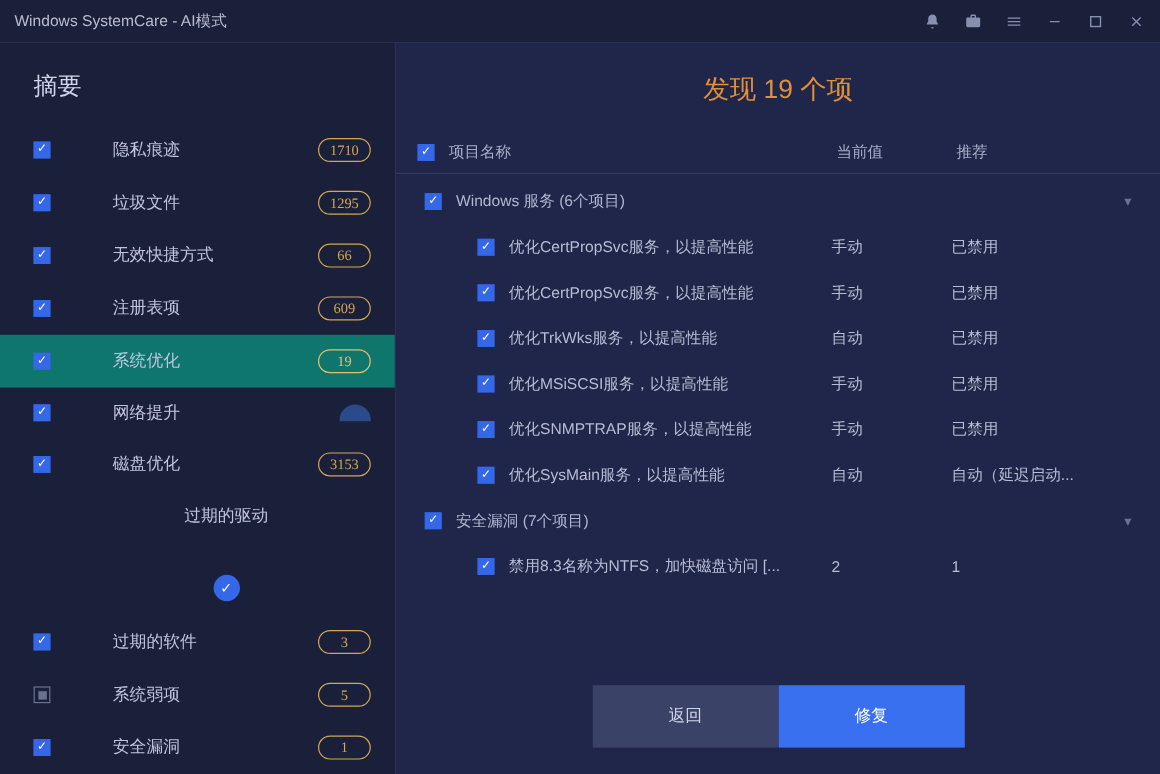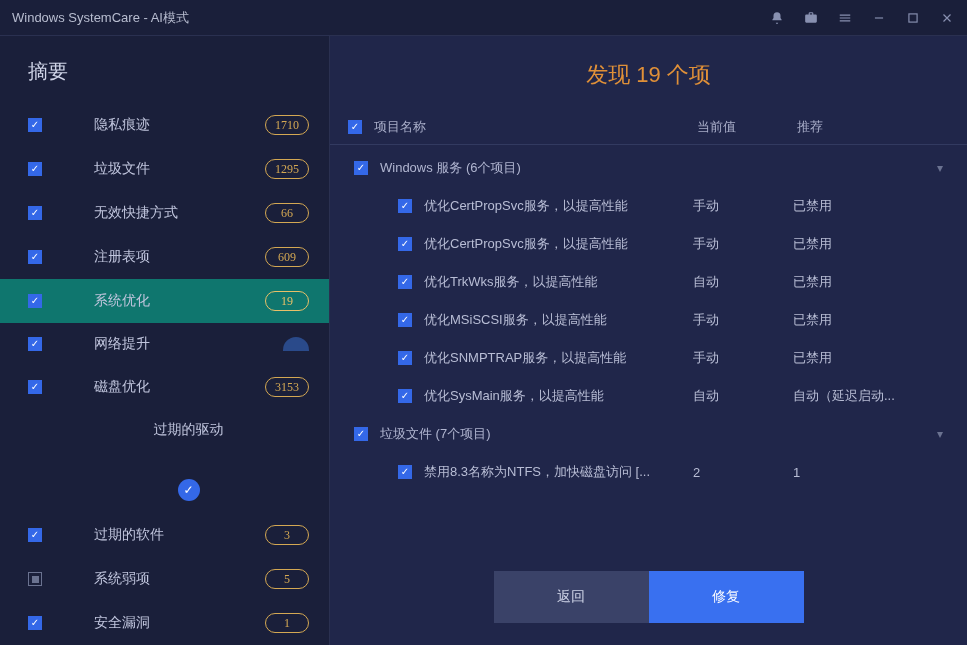--- a/index.html
+++ b/index.html
@@ -216,21 +216,21 @@
         <div class="item-row">
           <div class="item-name">
             <span class="check checked"></span>
             <span>优化SysMain服务，以提高性能</span>
           </div>
           <div class="item-cur">自动</div>
           <div class="item-rec">自动（延迟启动...</div>
         </div>
         <div class="group-row">
           <span class="check checked"></span>
-          <span>垃圾文件 (7个项目)</span>
+          <span>安全漏洞 (7个项目)</span>
           <span class="chev">▾</span>
         </div>
         <div class="item-row">
           <div class="item-name">
             <span class="check checked"></span>
             <span>禁用8.3名称为NTFS，加快磁盘访问 [...</span>
           </div>
           <div class="item-cur">2</div>
           <div class="item-rec">1</div>
         </div>

